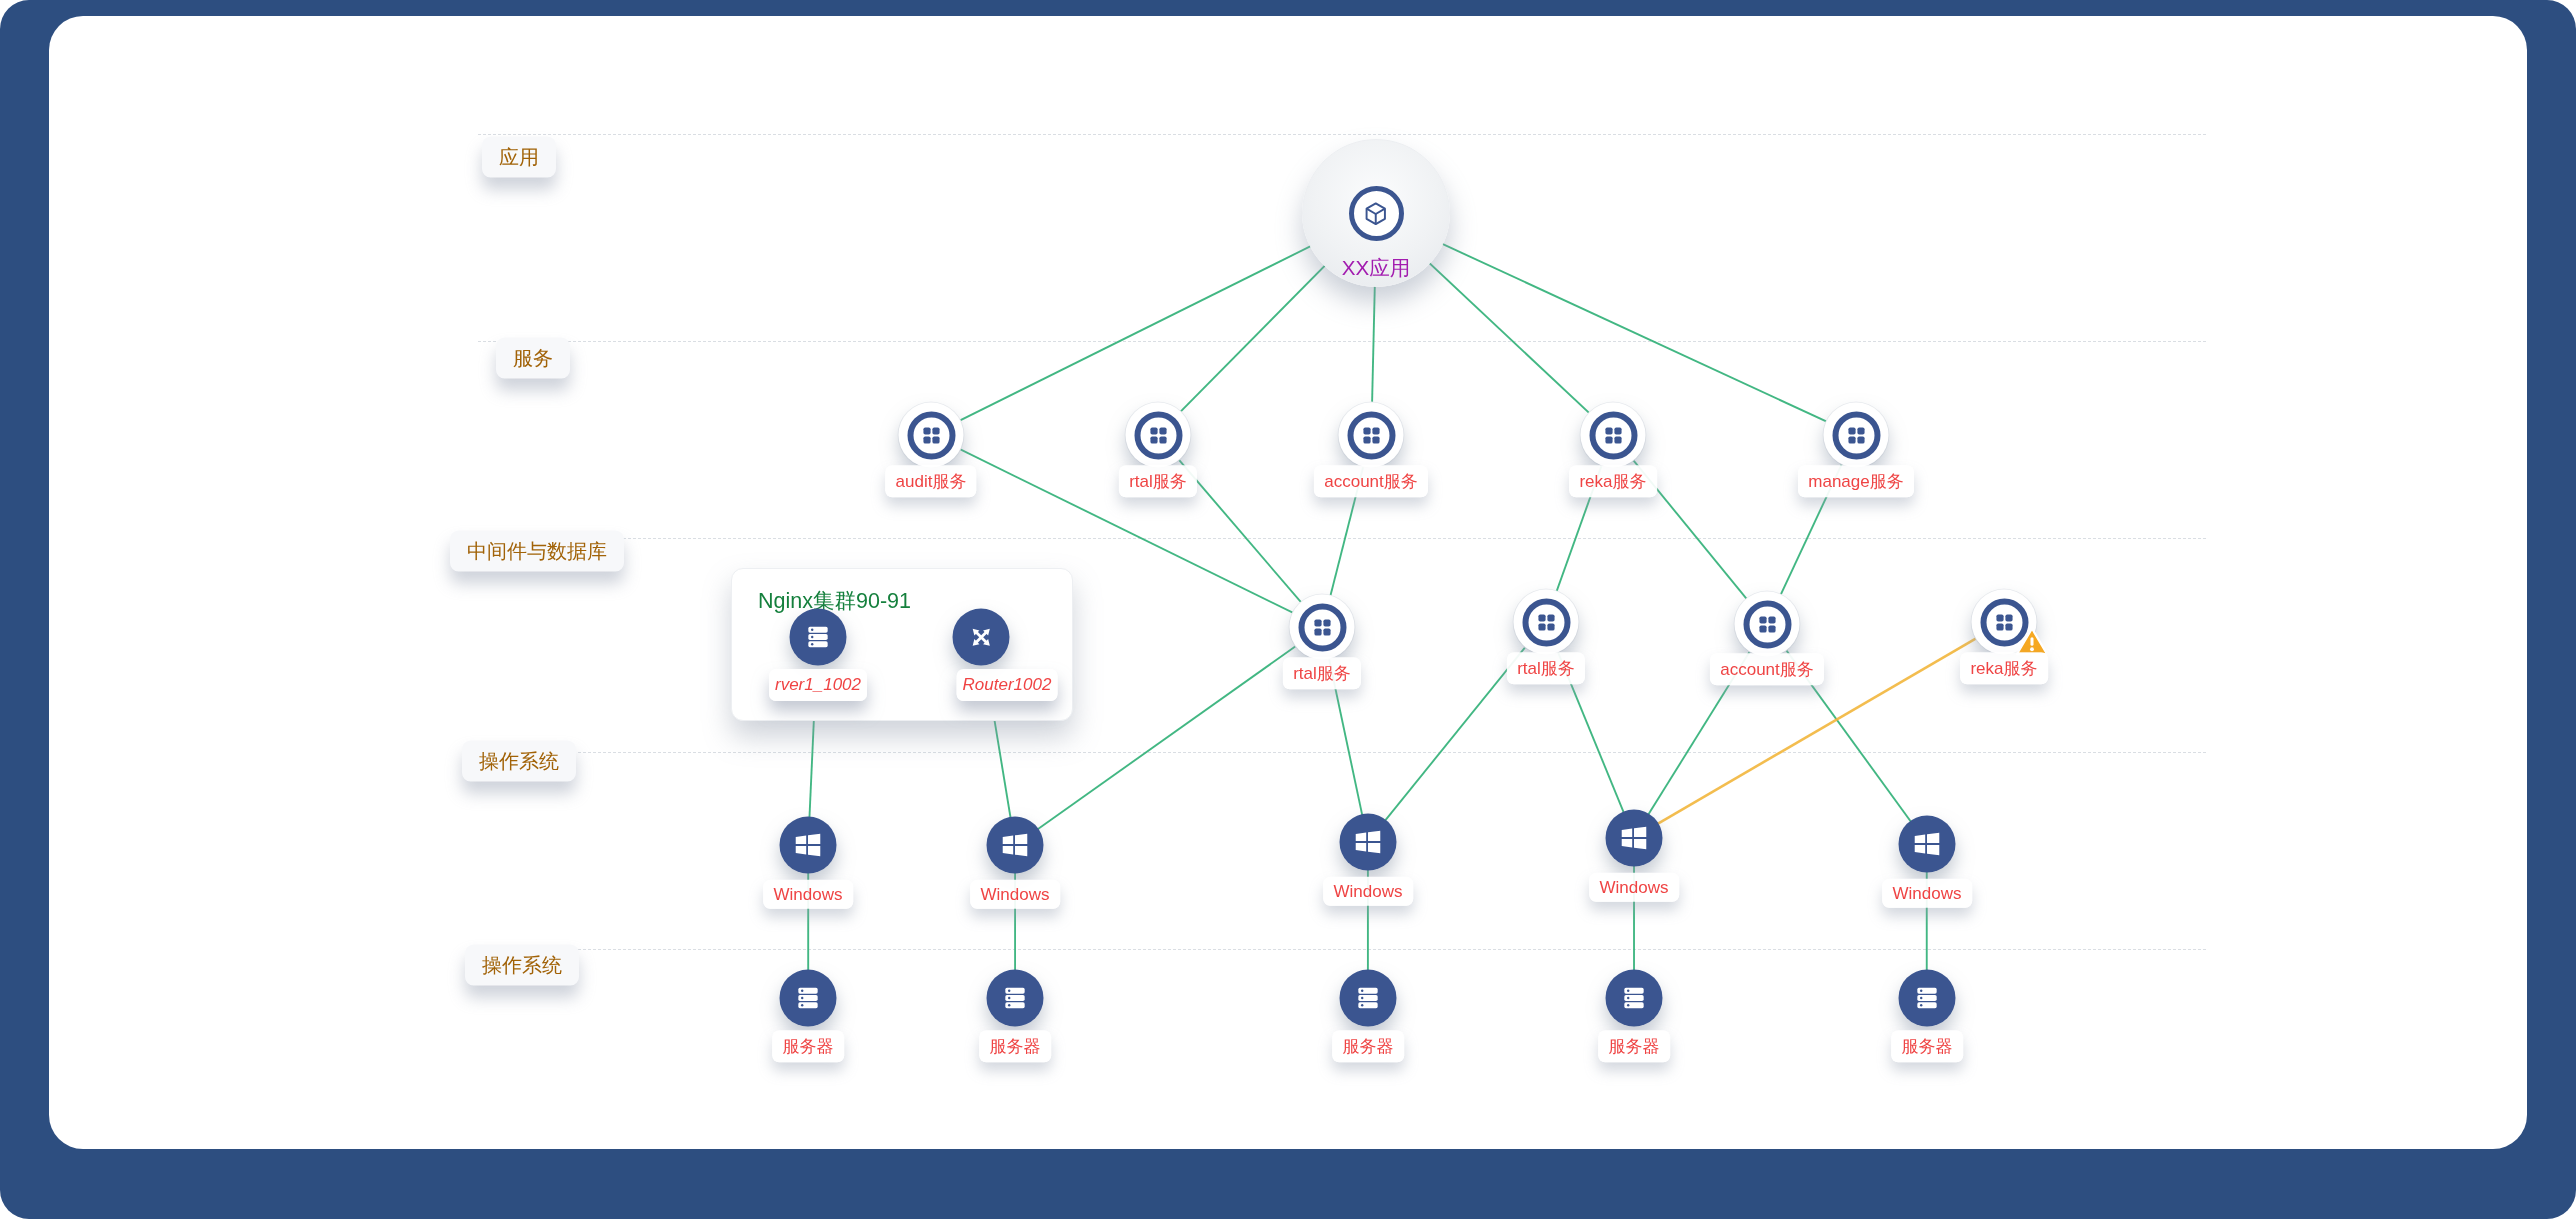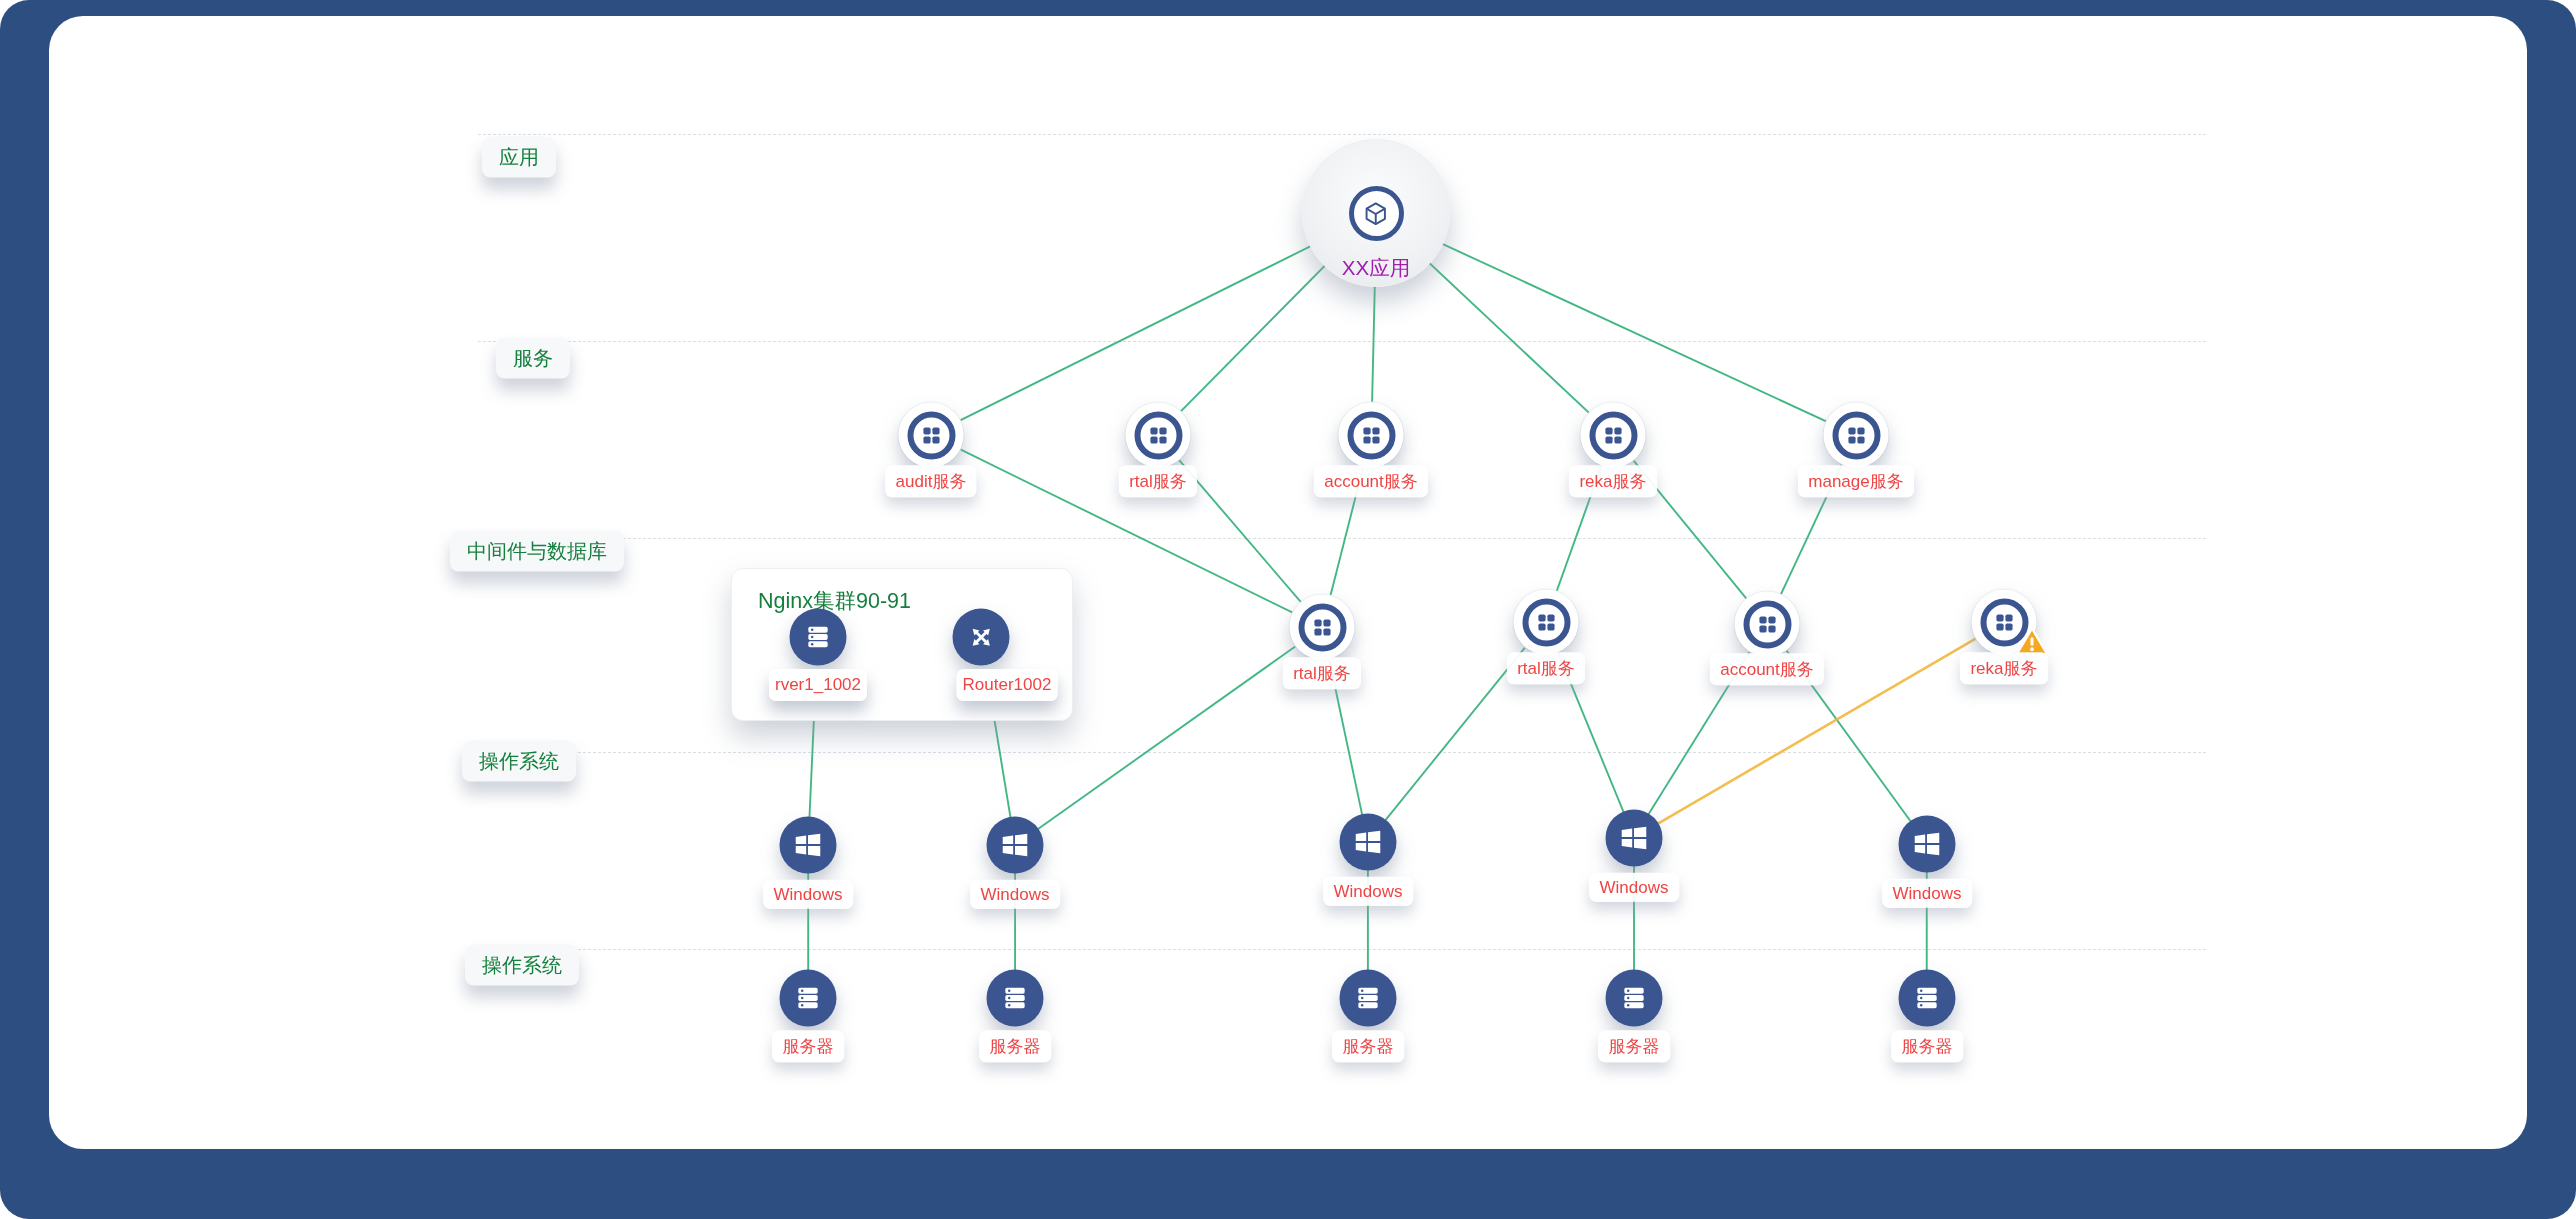--- a/index.html
+++ b/index.html
@@ -18,21 +18,21 @@
     position:absolute;left:49px;top:16.3px;width:2478px;height:1133px;
     background:#ffffff;border-radius:34px;overflow:hidden;
   }
   #edge-layer{position:absolute;left:0;top:0;z-index:1;pointer-events:none;}
   .layer-line{
     position:absolute;height:0;z-index:0;
     border-top:1.7px dashed #ced3da;opacity:.75;
   }
   .layer-pill{
     position:absolute;transform:translate(-50%,-50%);z-index:2;
-    font-size:20px;color:#15803d;background:#f7f8fa;
+    font-size:20px;color:#a16207;background:#f7f8fa;
     padding:6.9px 17px;border-radius:8.6px;white-space:nowrap;
     box-shadow:0 12px 15.5px rgba(148,158,175,.45);
   }
   .group-box{
     position:absolute;z-index:2;background:#ffffff;border-radius:12px;
     border:0.9px solid #edeff2;
     box-shadow:0 15.5px 27.5px rgba(140,151,168,.42);
   }
   .group-title{
     padding:17px 0 0 26px;font-size:21.5px;color:#15803d;font-weight:400;
@@ -63,21 +63,21 @@
   }
   .ic{display:flex;align-items:center;justify-content:center;line-height:0;}
   .warn{position:absolute;right:-12px;bottom:-3.4px;z-index:5;line-height:0;}
   .nlabel{
     position:absolute;transform:translate(-50%,-50%);z-index:4;
     font-size:17px;color:#ef4444;background:rgba(255,255,255,.93);
     padding:4.3px 10.3px;border-radius:6.9px;white-space:nowrap;
     box-shadow:0 8.6px 13.7px rgba(147,157,174,.4);
   }
   .nlabel.plain{background:transparent;box-shadow:none;color:#a21caf;font-size:20.6px;}
-  .nlabel.pill{box-shadow:0 10.3px 15.5px rgba(147,157,174,.55);padding:6px 6px;}
+  .nlabel.pill{box-shadow:0 10.3px 15.5px rgba(147,157,174,.55);padding:6px 6px;font-style:italic;}
 </style>
 </head>
 <body>
 
 <div class="stage">
   <div class="card" id="card">
     <svg id="edge-layer" width="2576" height="1219" viewBox="0 0 3000 1420">
         <line x1="1546" y1="230" x2="1027" y2="488" stroke="#2eaf76" stroke-width="2.2" stroke-opacity="0.9"></line>
         <line x1="1546" y1="230" x2="1291" y2="488" stroke="#2eaf76" stroke-width="2.2" stroke-opacity="0.9"></line>
         <line x1="1546" y1="230" x2="1540" y2="488" stroke="#2eaf76" stroke-width="2.2" stroke-opacity="0.9"></line>

